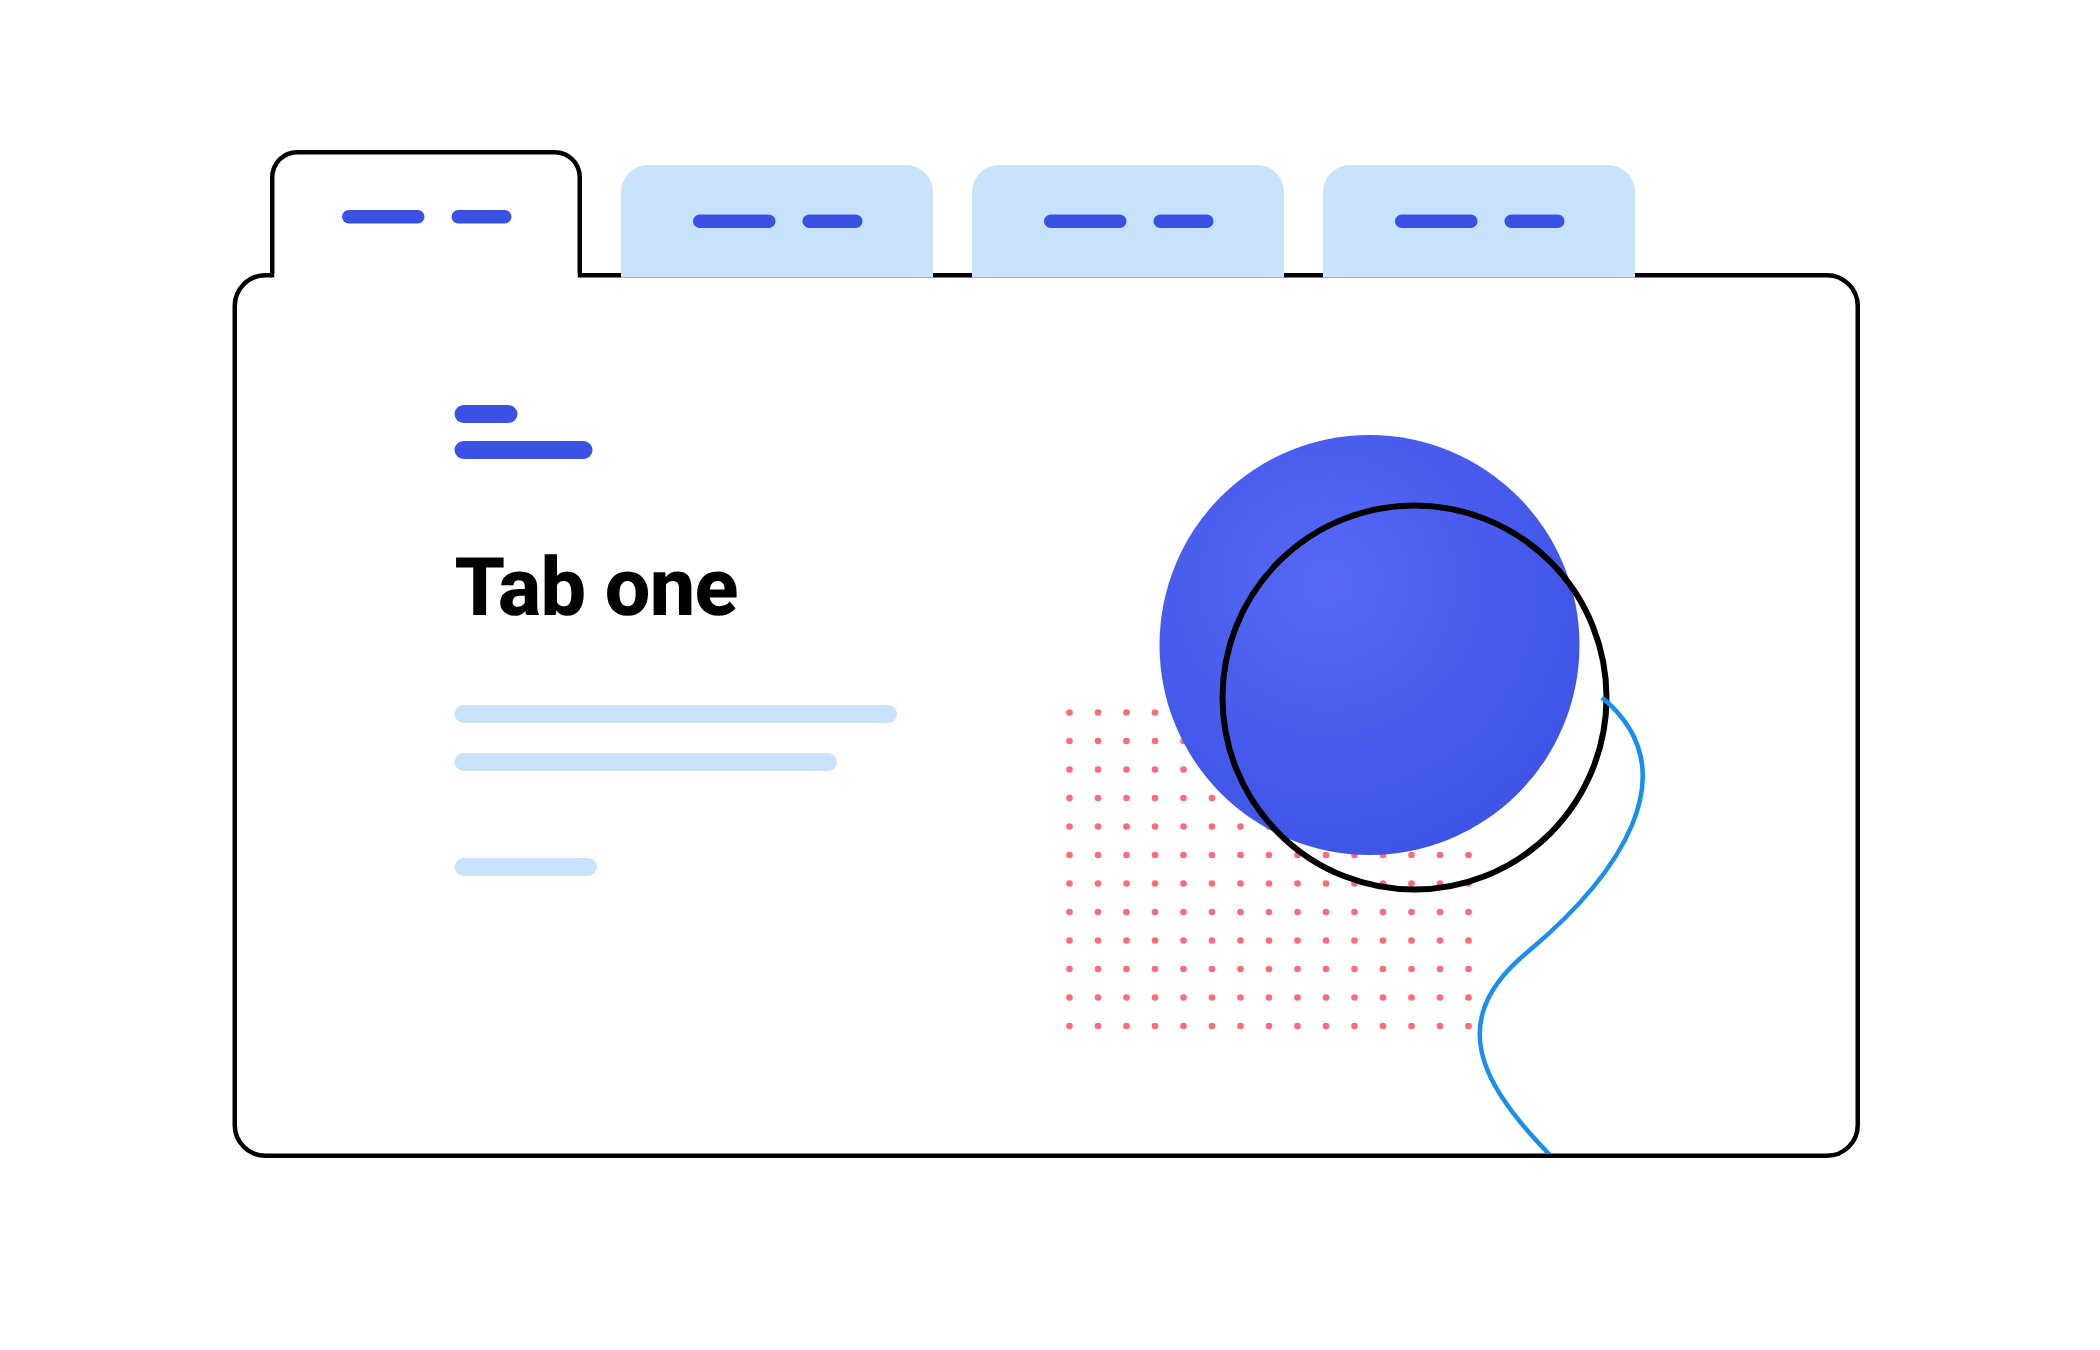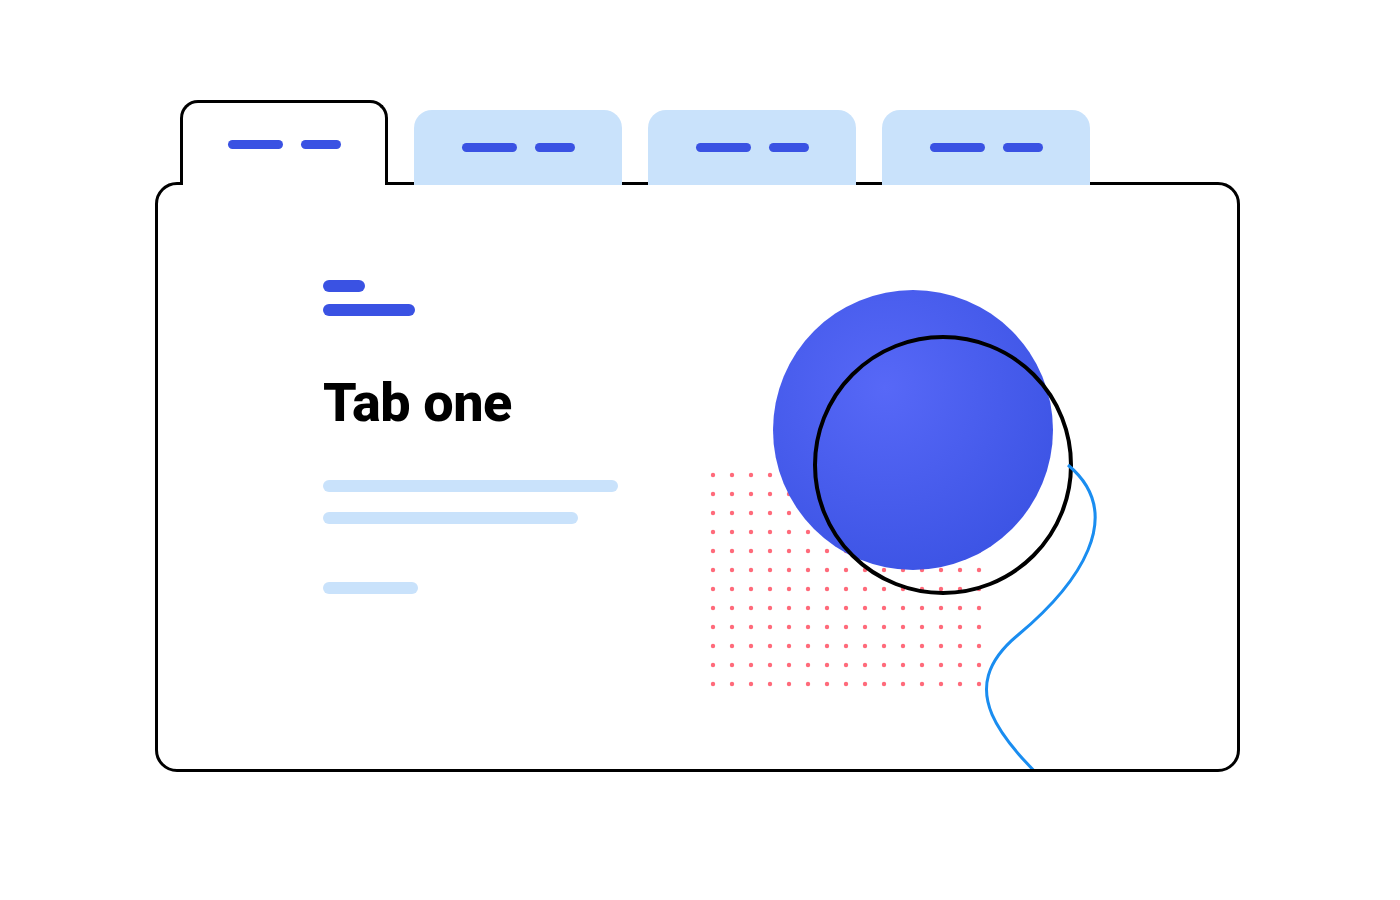--- a/index.html
+++ b/index.html
@@ -77,24 +77,23 @@
     background: #ffffff;
     border: 3px solid #000;
     border-radius: 22px;
     overflow: hidden;
     z-index: 1;
   }
 
   
   .content {
     position: absolute;
-    top: 95px;
+    top: 85px;
     left: 145px;
     width: 420px;
-    margin-left: 20px;
   }
   .eyebrow {
     display: flex;
     flex-direction: column;
     gap: 12px;
     margin-bottom: 55px;
   }
   .eyebrow-bar {
     height: 12px;
     background: #3a52e3;

